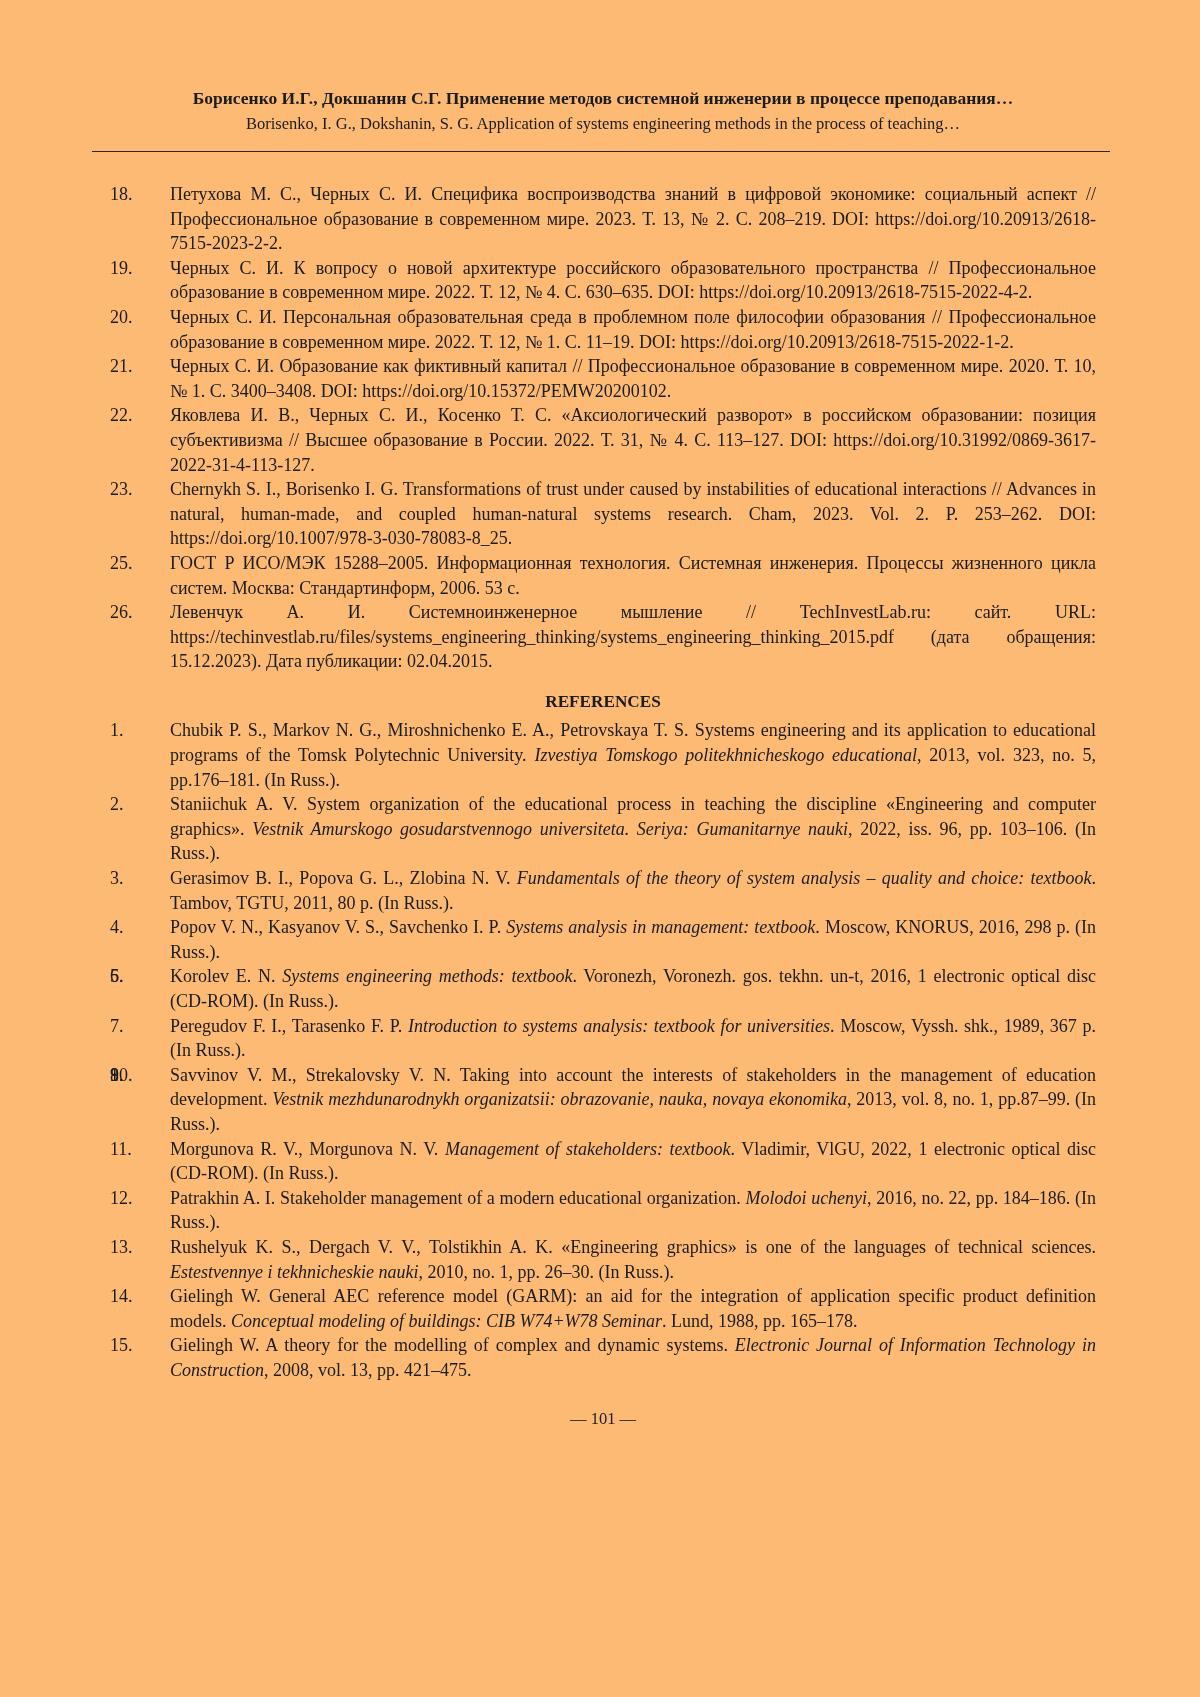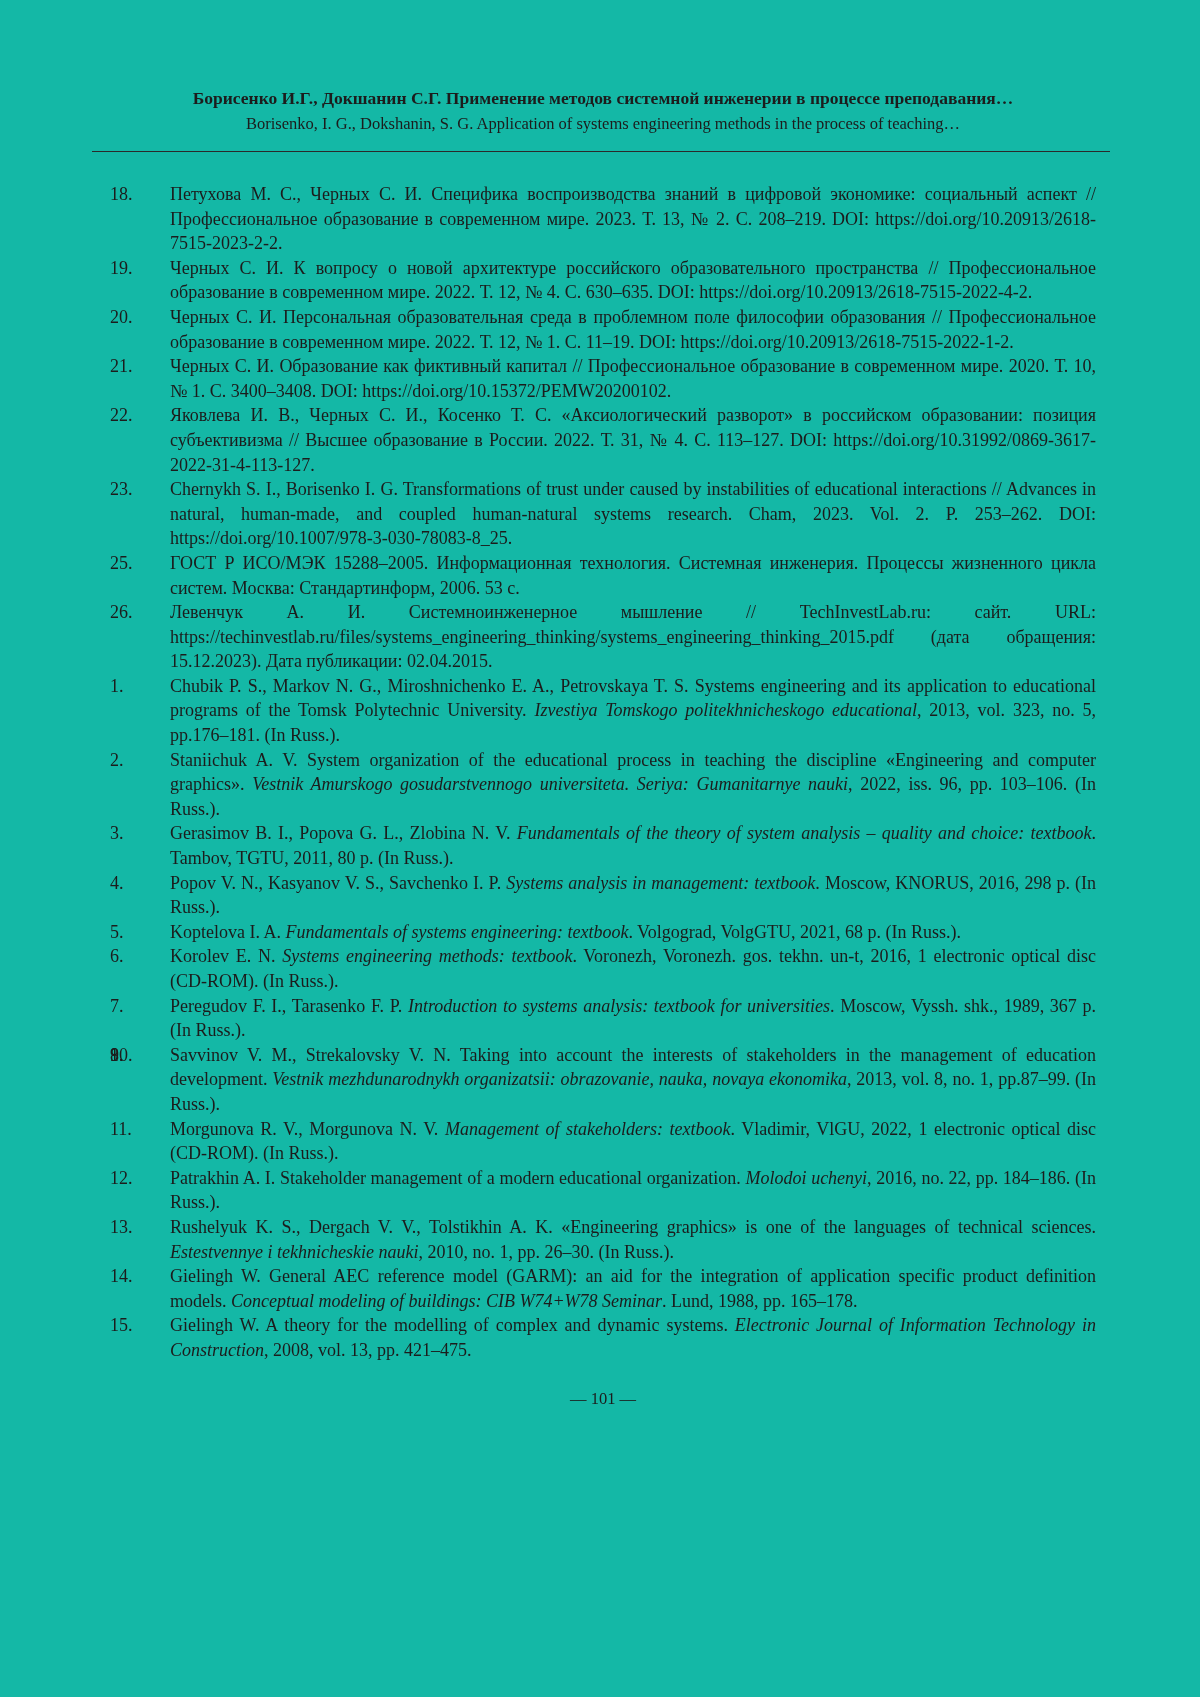--- a/index.html
+++ b/index.html
@@ -4,21 +4,21 @@
 <style>
   html, body {
     margin: 0;
     padding: 0;
     background: #ffffff;
   }
   .page {
     position: relative;
     width: 1200px;
     height: 1697px;
-    background: #14b8a6;
+    background: #fdba74;
     box-sizing: border-box;
     padding: 86px 104px 0 110px;
     font-family: "Liberation Serif", "DejaVu Serif", serif;
     color: #1c1c1c;
     overflow: hidden;
   }
   .header {
     text-align: center;
   }
   .header-title-ru {
@@ -87,27 +87,28 @@
         <li><span class="ref-num">19.</span><span class="ref-text"><span>Черных С. И. К вопросу о новой архитектуре российского образовательного пространства // Профессиональное образование в современном мире. 2022. Т. 12, № 4. С. 630–635. DOI: https://doi.org/10.20913/2618-7515-2022-4-2.</span></span></li>
         <li><span class="ref-num">20.</span><span class="ref-text"><span>Черных С. И. Персональная образовательная среда в проблемном поле философии образования // Профессиональное образование в современном мире. 2022. Т. 12, № 1. С. 11–19. DOI: https://doi.org/10.20913/2618-7515-2022-1-2.</span></span></li>
         <li><span class="ref-num">21.</span><span class="ref-text"><span>Черных С. И. Образование как фиктивный капитал // Профессиональное образование в современном мире. 2020. Т. 10, № 1. С. 3400–3408. DOI: https://doi.org/10.15372/PEMW20200102.</span></span></li>
         <li><span class="ref-num">22.</span><span class="ref-text"><span>Яковлева И. В., Черных С. И., Косенко Т. С. «Аксиологический разворот» в российском образовании: позиция субъективизма // Высшее образование в России. 2022. Т. 31, № 4. С. 113–127. DOI: https://doi.org/10.31992/0869-3617-2022-31-4-113-127.</span></span></li>
         <li><span class="ref-num">23.</span><span class="ref-text"><span>Chernykh S. I., Borisenko I. G. Transformations of trust under caused by instabilities of educational interactions // Advances in natural, human-made, and coupled human-natural systems research. Cham, 2023. Vol. 2. P. 253–262. DOI: https://doi.org/10.1007/978-3-030-78083-8_25.</span></span></li>
         <li><span class="ref-num">25.</span><span class="ref-text"><span>ГОСТ Р ИСО/МЭК 15288–2005. Информационная технология. Системная инженерия. Процессы жизненного цикла систем. Москва: Стандартинформ, 2006. 53 с.</span></span></li>
         <li><span class="ref-num">26.</span><span class="ref-text"><span>Левенчук А. И. Системноинженерное мышление // TechInvestLab.ru: сайт. URL: https://techinvestlab.ru/files/systems_engineering_thinking/systems_engineering_thinking_2015.pdf (дата обращения: 15.12.2023). Дата публикации: 02.04.2015.</span></span></li>
       </ol>
   </div>
 
+  <div class="references-heading">REFERENCES</div>
 
   <ol class="ref-list" id="references-list">
       <li><span class="ref-num">1.</span><span class="ref-text"><span>Chubik P. S., Markov N. G., Miroshnichenko E. A., Petrovskaya T. S. Systems engineering and its application to educational programs of the Tomsk Polytechnic University. </span><i>Izvestiya Tomskogo politekhnicheskogo educational</i><span>, 2013, vol. 323, no. 5, pp.176–181. (In Russ.).</span></span></li>
       <li><span class="ref-num">2.</span><span class="ref-text"><span>Staniichuk A. V. System organization of the educational process in teaching the discipline «Engineering and computer graphics». </span><i>Vestnik Amurskogo gosudarstvennogo universiteta. Seriya: Gumanitarnye nauki</i><span>, 2022, iss. 96, pp. 103–106. (In Russ.).</span></span></li>
       <li><span class="ref-num">3.</span><span class="ref-text"><span>Gerasimov B. I., Popova G. L., Zlobina N. V. </span><i>Fundamentals of the theory of system analysis – quality and choice: textbook</i><span>. Tambov, TGTU, 2011, 80 p. (In Russ.).</span></span></li>
       <li><span class="ref-num">4.</span><span class="ref-text"><span>Popov V. N., Kasyanov V. S., Savchenko I. P. </span><i>Systems analysis in management: textbook</i><span>. Moscow, KNORUS, 2016, 298 p. (In Russ.).</span></span></li>
-      <li><span class="ref-num">5.</span><span class="ref-text"><span>Koptelova I. A. </span><i>Fundamentals of systems engineering: textbook</i><span>. Volgograd, VolgGTU, 2021, 68 p. (In Russ.).</span></span></li>
+      <li><span class="ref-num">5.</span></li>
       <li><span class="ref-num">6.</span><span class="ref-text"><span>Korolev E. N. </span><i>Systems engineering methods: textbook</i><span>. Voronezh, Voronezh. gos. tekhn. un-t, 2016, 1 electronic optical disc (CD-ROM). (In Russ.).</span></span></li>
       <li><span class="ref-num">7.</span><span class="ref-text"><span>Peregudov F. I., Tarasenko F. P. </span><i>Introduction to systems analysis: textbook for universities</i><span>. Moscow, Vyssh. shk., 1989, 367 p. (In Russ.).</span></span></li>
       <li><span class="ref-num">8.</span></li>
       <li><span class="ref-num">9.</span></li>
       <li><span class="ref-num">10.</span><span class="ref-text"><span>Savvinov V. M., Strekalovsky V. N. Taking into account the interests of stakeholders in the management of education development. </span><i>Vestnik mezhdunarodnykh organizatsii: obrazovanie, nauka, novaya ekonomika</i><span>, 2013, vol. 8, no. 1, pp.87–99. (In Russ.).</span></span></li>
       <li><span class="ref-num">11.</span><span class="ref-text"><span>Morgunova R. V., Morgunova N. V. </span><i>Management of stakeholders: textbook</i><span>. Vladimir, VlGU, 2022, 1 electronic optical disc (CD-ROM). (In Russ.).</span></span></li>
       <li><span class="ref-num">12.</span><span class="ref-text"><span>Patrakhin A. I. Stakeholder management of a modern educational organization. </span><i>Molodoi uchenyi</i><span>, 2016, no. 22, pp. 184–186. (In Russ.).</span></span></li>
       <li><span class="ref-num">13.</span><span class="ref-text"><span>Rushelyuk K. S., Dergach V. V., Tolstikhin A. K. «Engineering graphics» is one of the languages of technical sciences. </span><i>Estestvennye i tekhnicheskie nauki</i><span>, 2010, no. 1, pp. 26–30. (In Russ.).</span></span></li>
       <li><span class="ref-num">14.</span><span class="ref-text"><span>Gielingh W. General AEC reference model (GARM): an aid for the integration of application specific product definition models. </span><i>Conceptual modeling of buildings: CIB W74+W78 Seminar</i><span>. Lund, 1988, pp. 165–178.</span></span></li>
       <li><span class="ref-num">15.</span><span class="ref-text"><span>Gielingh W. A theory for the modelling of complex and dynamic systems. </span><i>Electronic Journal of Information Technology in Construction</i><span>, 2008, vol. 13, pp. 421–475.</span></span></li>

